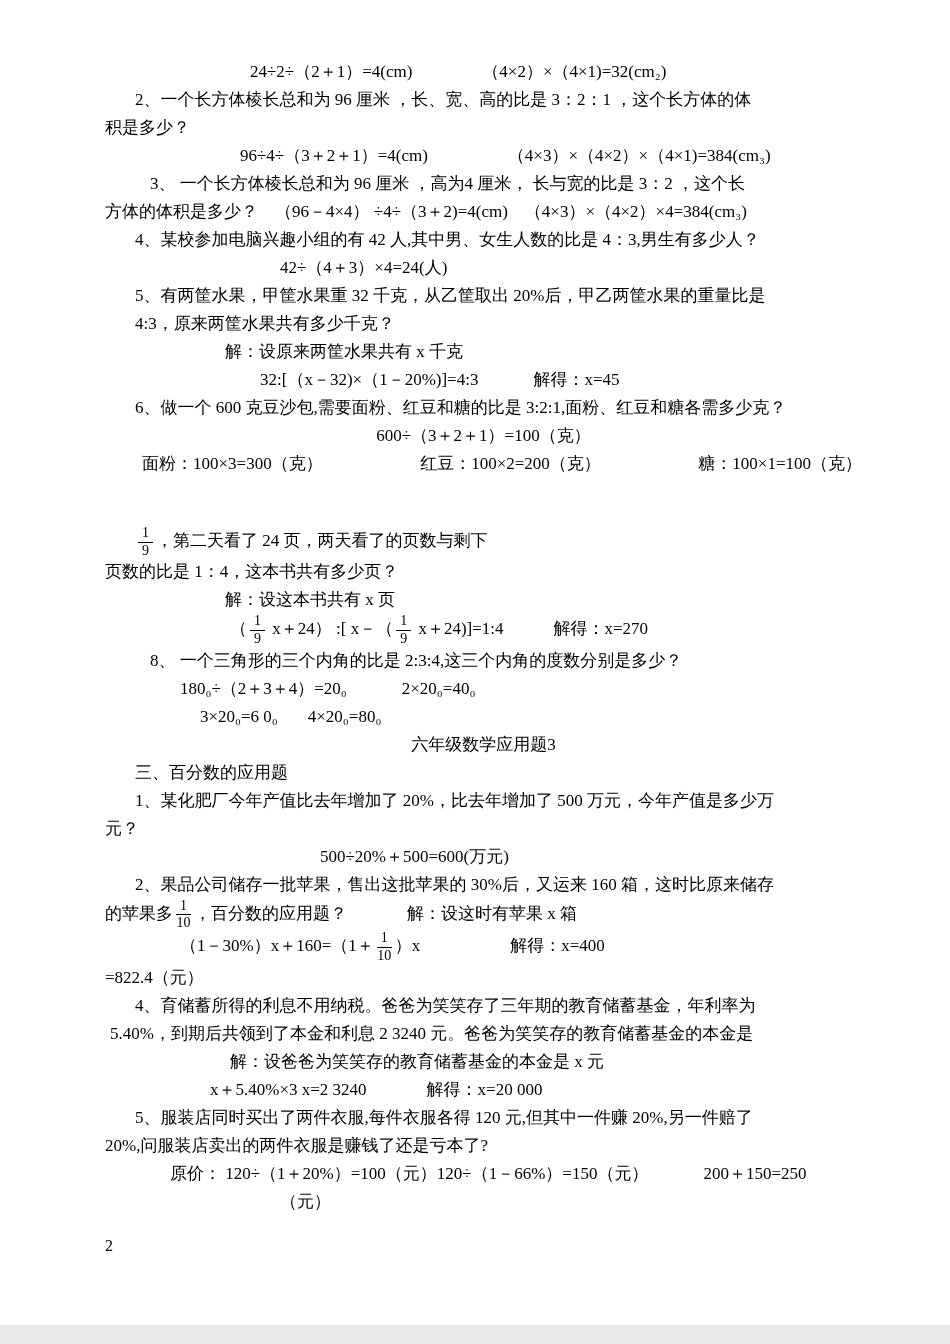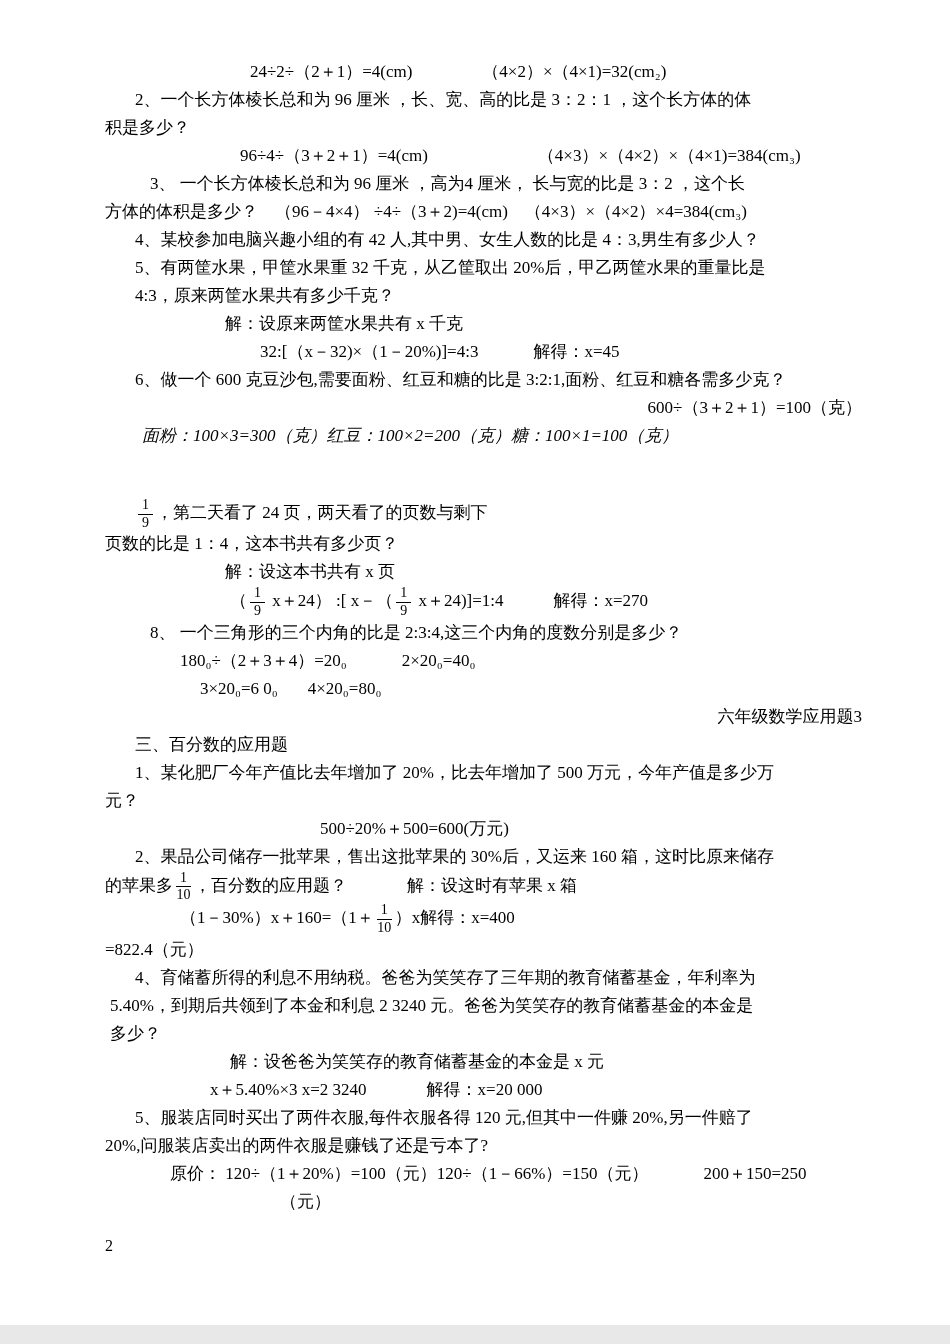--- a/index.html
+++ b/index.html
@@ -19,30 +19,30 @@
   .pl75{padding-left:75px}
   .pl95{padding-left:95px}
   .pl105{padding-left:105px}
   .pl120{padding-left:120px}
   .pl125{padding-left:125px}
   .pl135{padding-left:135px}
   .pl145{padding-left:145px}
   .pl155{padding-left:155px}
   .pl175{padding-left:175px}
   .pl215{padding-left:215px}
-  .center{text-align:right}
+  .center{text-align:center}
   .g30{margin-left:30px}
   .g50{margin-left:50px}
   .g55{margin-left:55px}
   .g60{margin-left:60px}
   .g70{margin-left:70px}
-  .g80{margin-left:110px}
-  .g90{}
+  .g80{margin-left:80px}
+  .g90{margin-left:90px}
   .mt48{margin-top:48px}
-  .amounts{display:flex; justify-content:flex-start; padding-left:37px;font-style:italic;}
+  .amounts{display:flex; justify-content:space-between; padding-left:37px;}
   .frac{
     display:inline-block; text-align:center; vertical-align:middle;
     line-height:1.05; margin:0 3px;
   }
   .frac .num{display:block; border-bottom:1.5px solid #000; padding:0 4px 1px; font-size:14px;}
   .frac .den{display:block; padding-top:1px; font-size:14px;}
   .page-num{position:absolute; left:105px; bottom:70px; font-size:16px;}
 </style>
 </head>
 <body>
@@ -52,20 +52,21 @@
   <p class="pl145"><span>24÷2÷（2＋1）=4(cm)</span><span class="g70">（4×2）×（4×1)=32(cm₂)</span></p>
 
   <p class="pl30">2、一个长方体棱长总和为 96 厘米 ，长、宽、高的比是 3：2：1 ，这个长方体的体</p>
   <p>积是多少？</p>
   <p class="pl135"><span>96÷4÷（3＋2＋1）=4(cm)</span><span class="g80">（4×3）×（4×2）×（4×1)=384(cm₃)</span></p>
 
   <p class="pl45">3、 一个长方体棱长总和为 96 厘米 ，高为4 厘米， 长与宽的比是 3：2 ，这个长</p>
   <p>方体的体积是多少？　（96－4×4） ÷4÷（3＋2)=4(cm)　（4×3）×（4×2）×4=384(cm₃)</p>
 
   <p class="pl30">4、某校参加电脑兴趣小组的有 42 人,其中男、女生人数的比是 4：3,男生有多少人？</p>
+  <p class="pl175">42÷（4＋3）×4=24(人)</p>
 
   <p class="pl30">5、有两筐水果，甲筐水果重 32 千克，从乙筐取出 20%后，甲乙两筐水果的重量比是</p>
   <p class="pl30">4:3，原来两筐水果共有多少千克？</p>
   <p class="pl120">解：设原来两筐水果共有 x 千克</p>
   <p class="pl155"><span>32:[（x－32)×（1－20%)]=4:3</span><span class="g55">解得：x=45</span></p>
 
   <p class="pl30">6、做一个 600 克豆沙包,需要面粉、红豆和糖的比是 3:2:1,面粉、红豆和糖各需多少克？</p>
   <p class="center">600÷（3＋2＋1）=100（克）</p>
   <p class="amounts"><span>面粉：100×3=300（克）</span><span>红豆：100×2=200（克）</span><span>糖：100×1=100（克）</span></p>
 
@@ -86,21 +87,20 @@
   <p class="pl215">500÷20%＋500=600(万元)</p>
 
   <p class="pl30">2、果品公司储存一批苹果，售出这批苹果的 30%后，又运来 160 箱，这时比原来储存</p>
   <p><span>的苹果多</span><span class="frac"><span class="num">1</span><span class="den">10</span></span><span>，百分数的应用题？</span><span class="g60">解：设这时有苹果 x 箱</span></p>
   <p class="pl75"><span>（1－30%）x＋160=（1＋</span><span class="frac"><span class="num">1</span><span class="den">10</span></span><span>）x</span><span class="g90">解得：x=400</span></p>
 
   <p>=822.4（元）</p>
 
   <p class="pl30">4、育储蓄所得的利息不用纳税。爸爸为笑笑存了三年期的教育储蓄基金，年利率为</p>
   <p class="pl5">5.40%，到期后共领到了本金和利息 2 3240 元。爸爸为笑笑存的教育储蓄基金的本金是</p>
-  <p class="pl5">多少？</p>
   <p class="pl125">解：设爸爸为笑笑存的教育储蓄基金的本金是 x 元</p>
   <p class="pl105"><span>x＋5.40%×3 x=2 3240</span><span class="g60">解得：x=20 000</span></p>
 
   <p class="pl30">5、服装店同时买出了两件衣服,每件衣服各得 120 元,但其中一件赚 20%,另一件赔了</p>
   <p>20%,问服装店卖出的两件衣服是赚钱了还是亏本了?</p>
   <p class="pl65"><span>原价： 120÷（1＋20%）=100（元）</span><span>120÷（1－66%）=150（元）</span><span class="g55">200＋150=250</span></p>
   <p class="pl175">（元）</p>
 
   <div class="page-num">2</div>
 </div>

